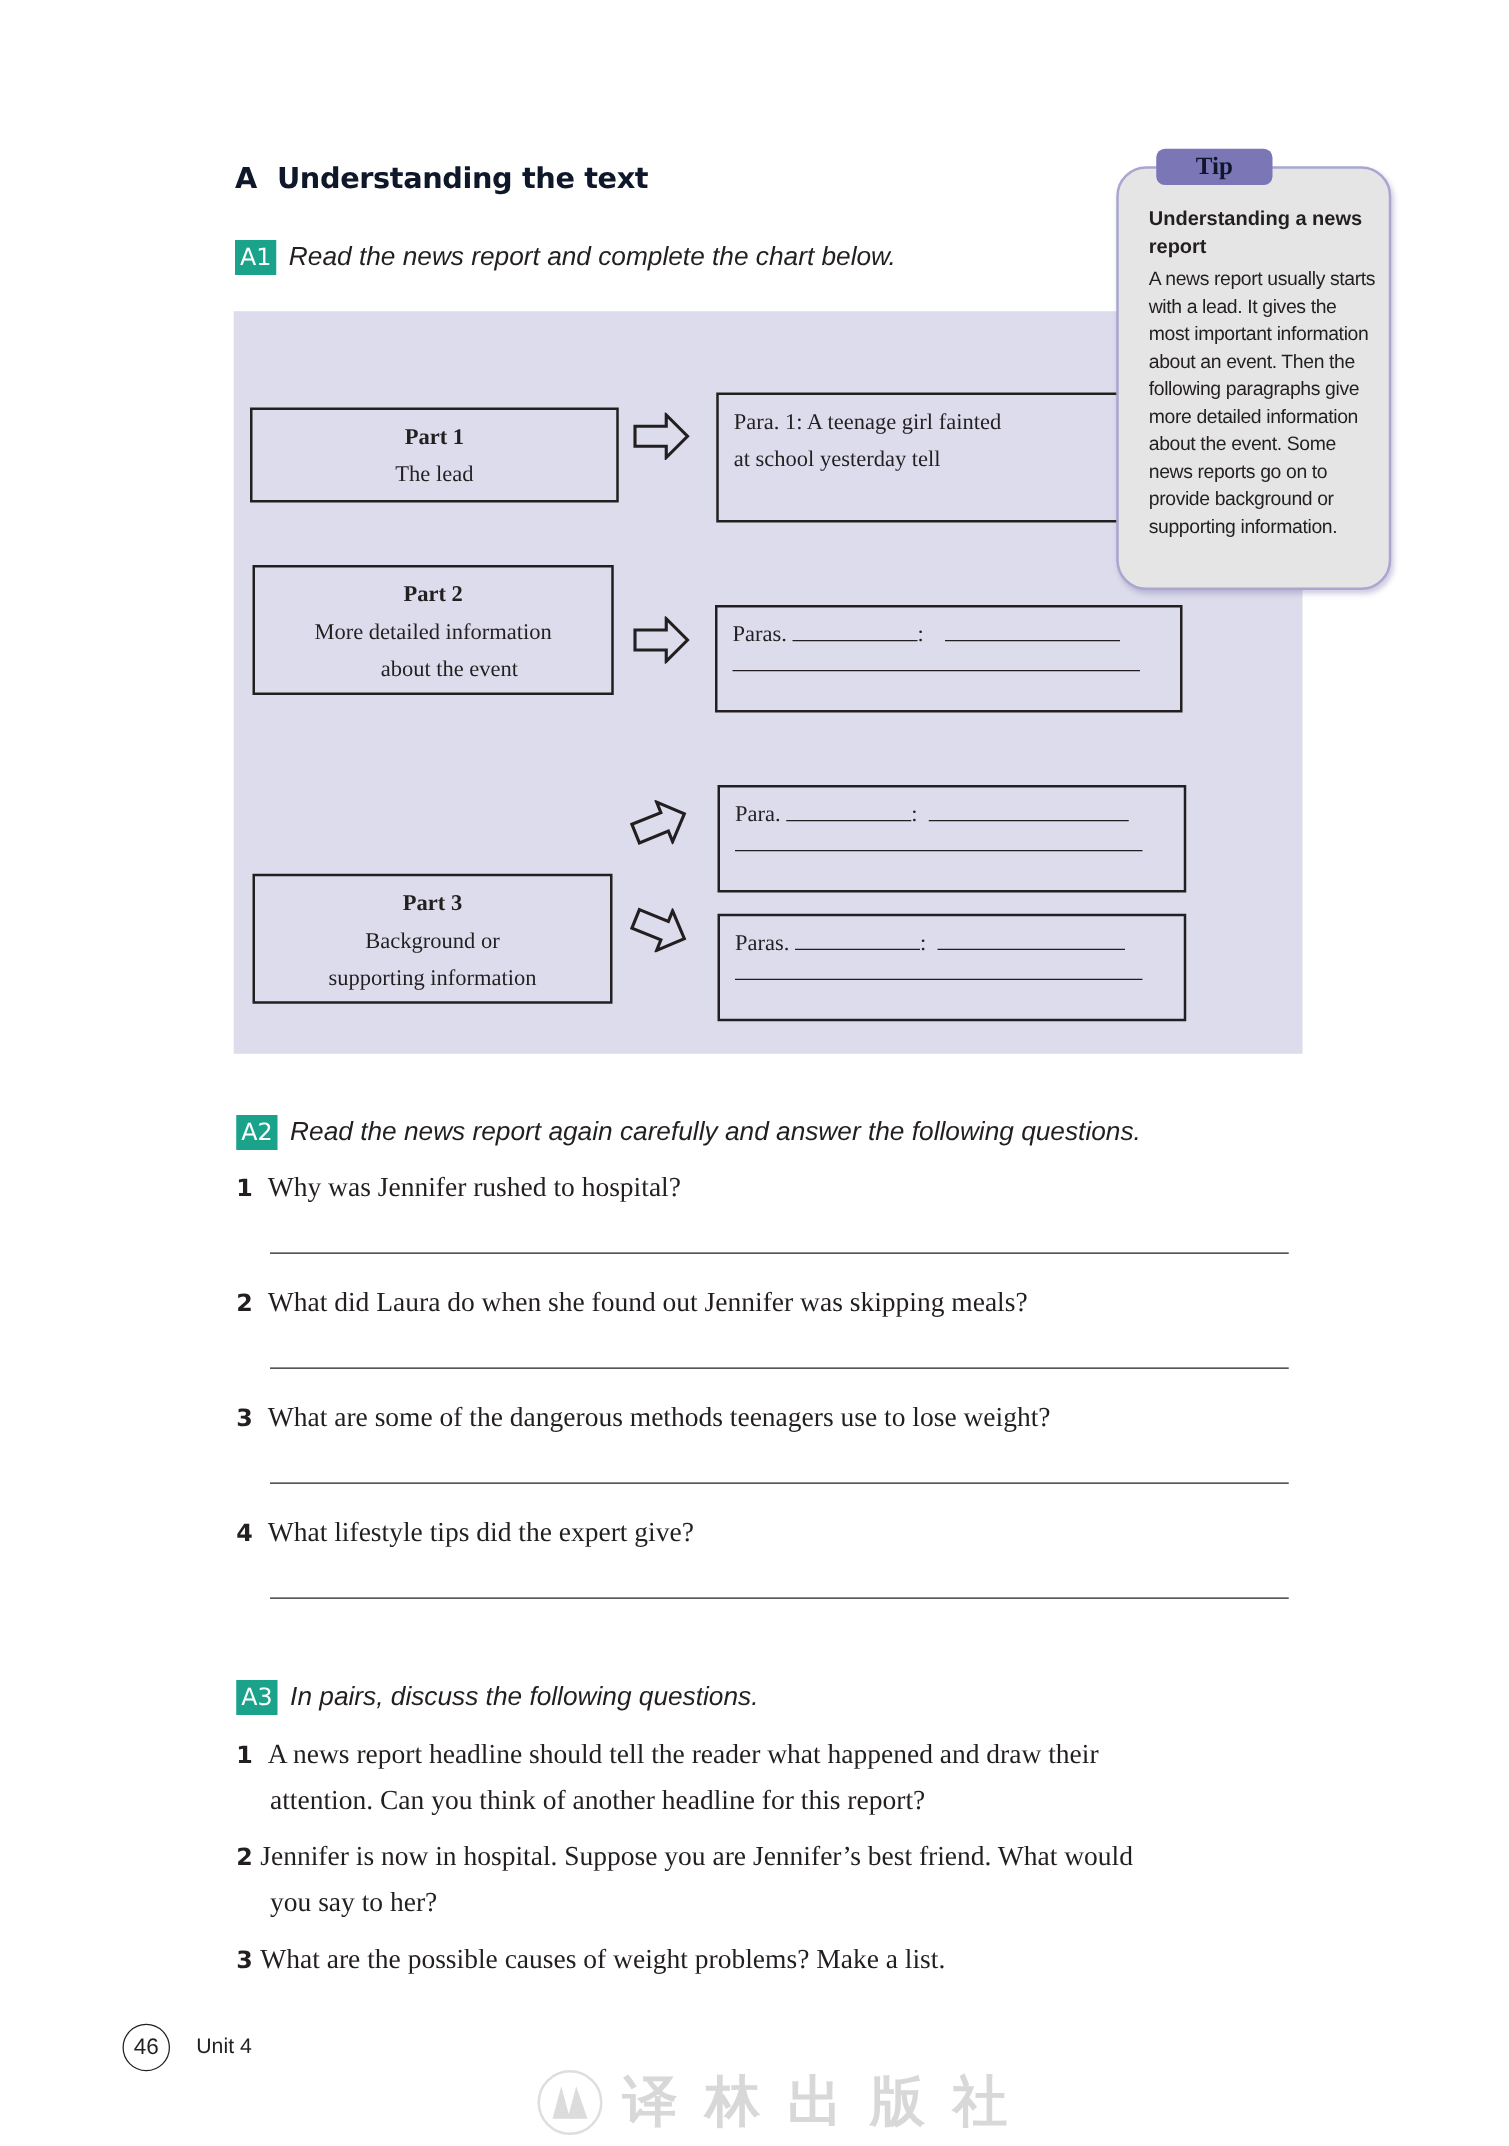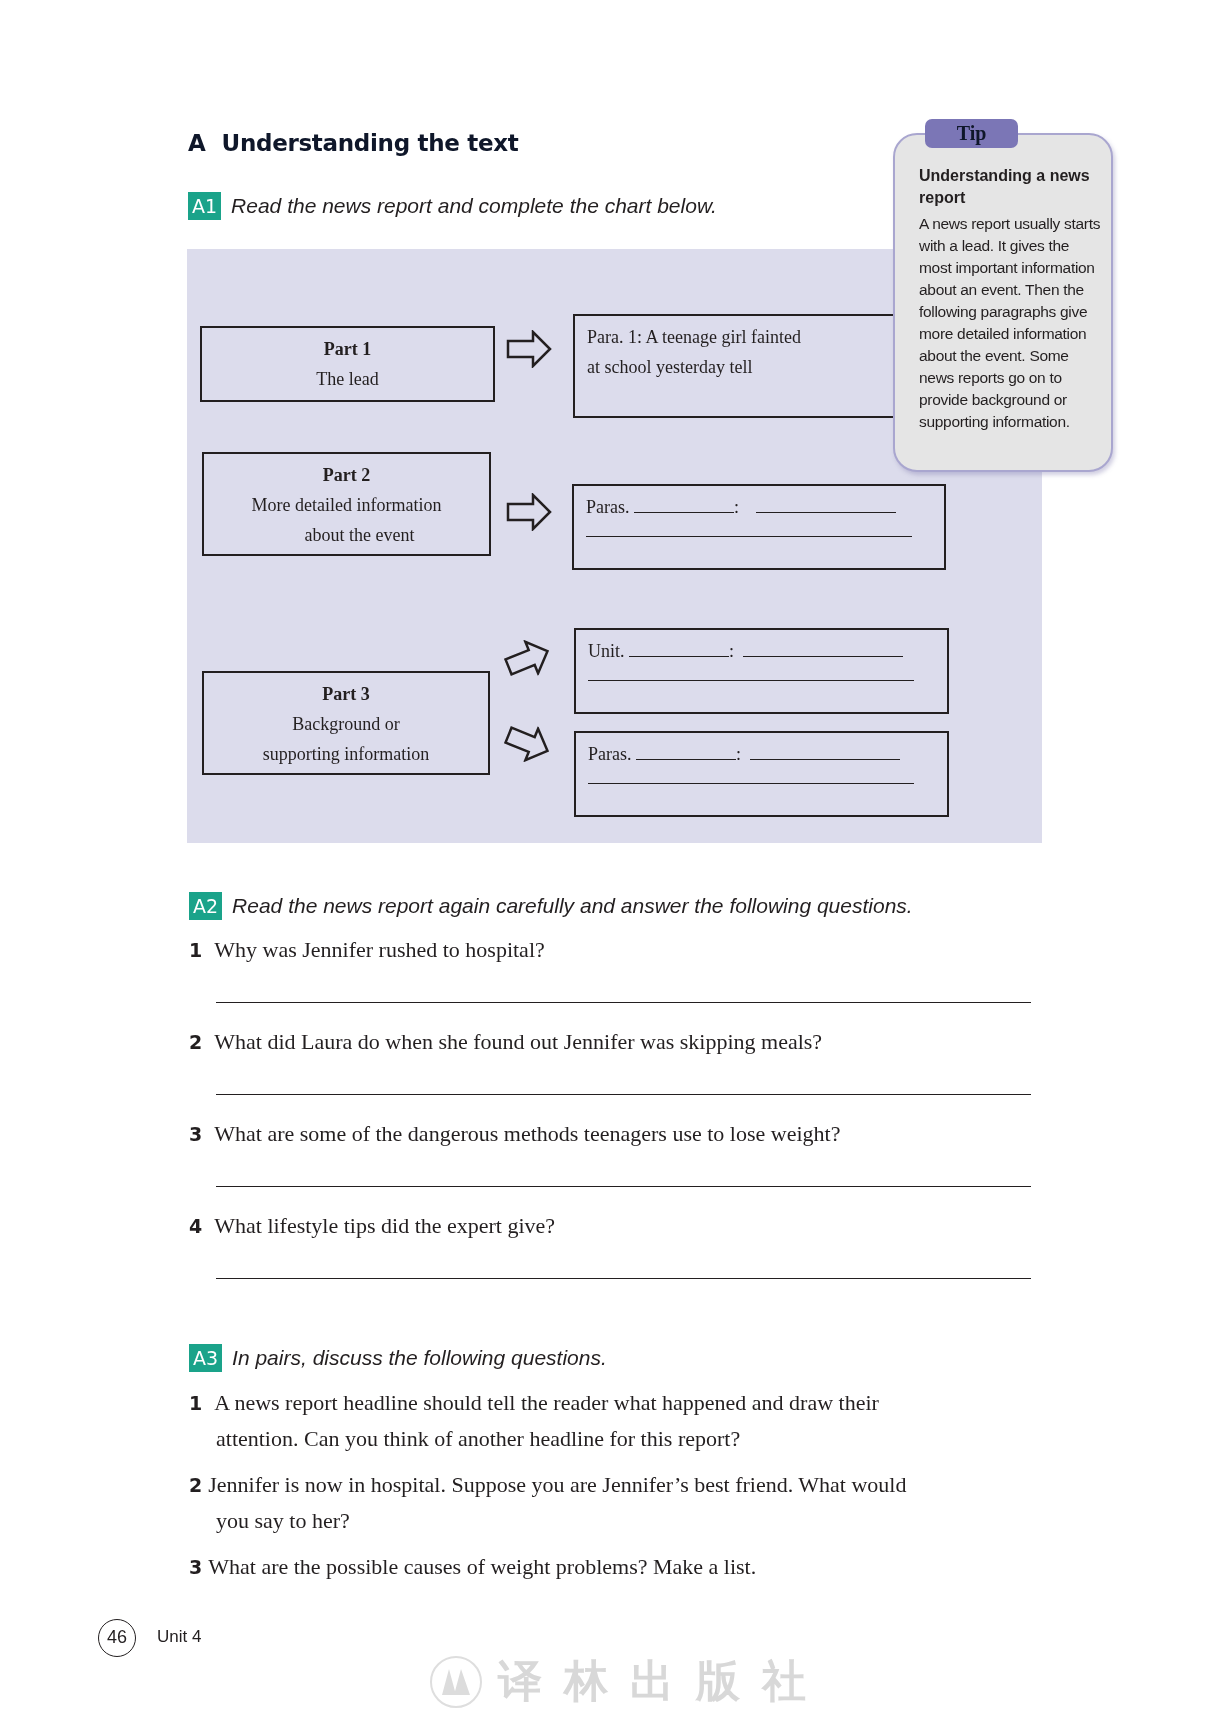--- a/index.html
+++ b/index.html
@@ -68,33 +68,33 @@
 <svg class="arrow" style="left:506px; top:493px;" viewBox="0 0 46 38">
   <path d="M2 11 H27 V2 L44 19 L27 36 V27 H2 Z" fill="none" stroke="#231f20" stroke-width="2.5"></path>
 </svg>
 <div class="box para" style="left:572px; top:468px; width:374px; height:86px;">
   <span>Paras.</span>
   <span class="blank" style="width:100px;"></span><span>:</span>
   <span class="blank" style="width:140px; margin-left:12px;"></span>
   <span class="fullblank"></span>
 </div>
 
-<div class="box part" style="left:202px; top:655px; width:288px; height:104px;">
+<div class="box part" style="left:202px; top:683px; width:288px; height:104px;">
   <b>Part 3</b>
   <div>Background or</div>
   <div>supporting information</div>
 </div>
 <svg class="arrow" style="left:505px; top:640px; transform: rotate(-22deg);" viewBox="0 0 46 38">
   <path d="M2 11 H27 V2 L44 19 L27 36 V27 H2 Z" fill="none" stroke="#231f20" stroke-width="2.5"></path>
 </svg>
 <svg class="arrow" style="left:505px; top:724px; transform: rotate(22deg);" viewBox="0 0 46 38">
   <path d="M2 11 H27 V2 L44 19 L27 36 V27 H2 Z" fill="none" stroke="#231f20" stroke-width="2.5"></path>
 </svg>
 <div class="box para" style="left:574px; top:612px; width:375px; height:86px;">
-  <span>Unit.</span>
+  <span>Para.</span>
   <span class="blank" style="width:100px;"></span><span>:</span>
   <span class="blank" style="width:160px; margin-left:4px;"></span>
   <span class="fullblank"></span>
 </div>
 <div class="box para" style="left:574px; top:715px; width:375px; height:86px;">
   <span>Paras.</span>
   <span class="blank" style="width:100px;"></span><span>:</span>
   <span class="blank" style="width:150px; margin-left:4px;"></span>
   <span class="fullblank"></span>
 </div>

